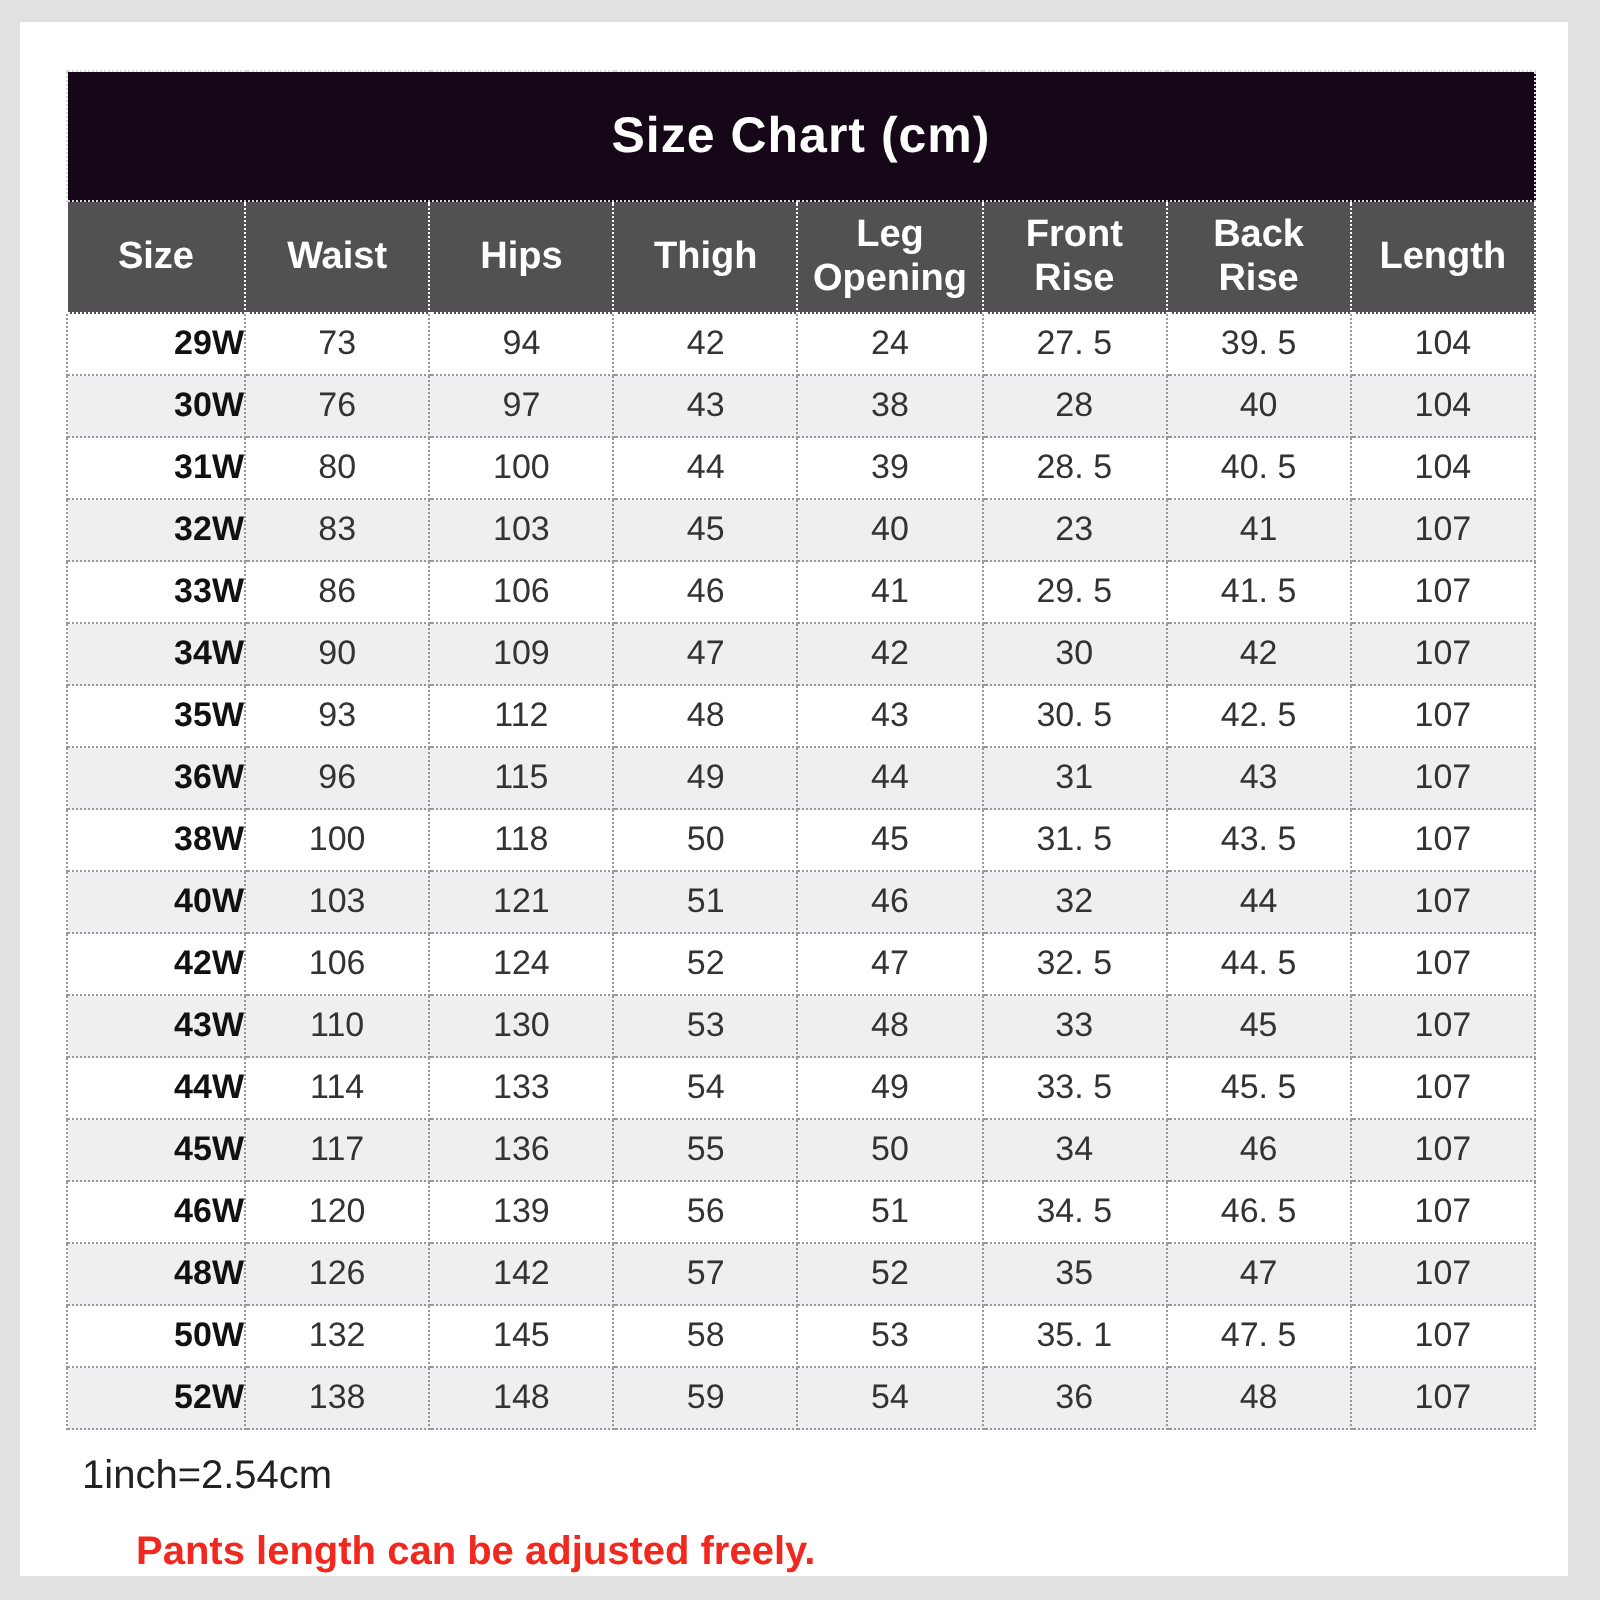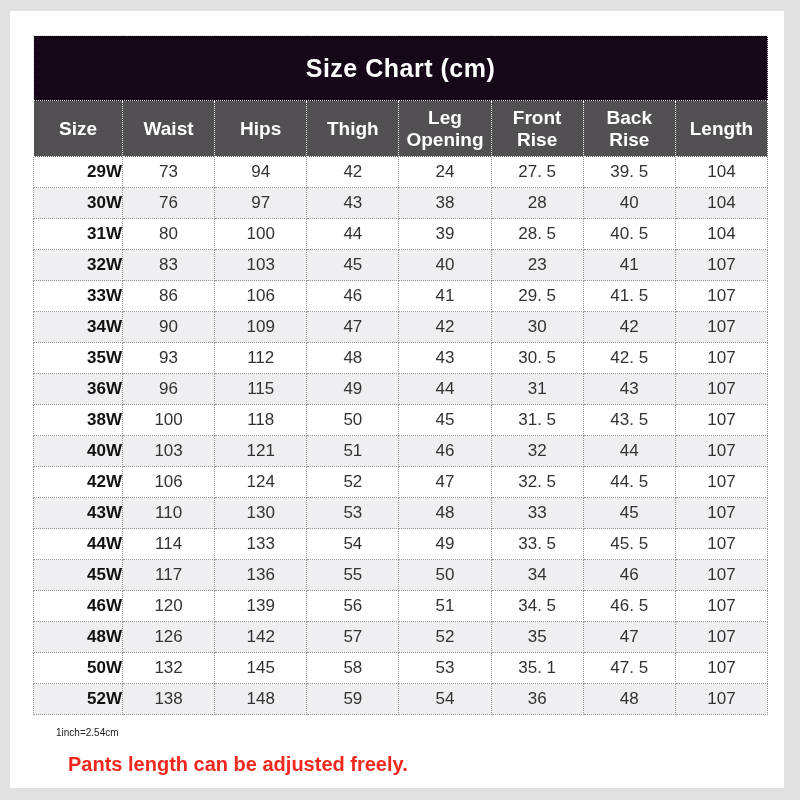--- a/index.html
+++ b/index.html
@@ -63,22 +63,22 @@
   }
   td.size-col {
     font-weight: bold;
     color: #111111;
     text-align: right;
   }
   tr.alt td {
     background: #efeff1;
   }
   .note {
-    margin: 12px 0 0 23px;
-    font-size: 10px;
+    margin: 12px 0 0 8px;
+    font-size: 20px;
     color: #222222;
   }
   .red-note {
     margin: 15px 0 0 35px;
     font-size: 20px;
     font-weight: bold;
     color: #f1281e;
   }
 </style>
 </head>

